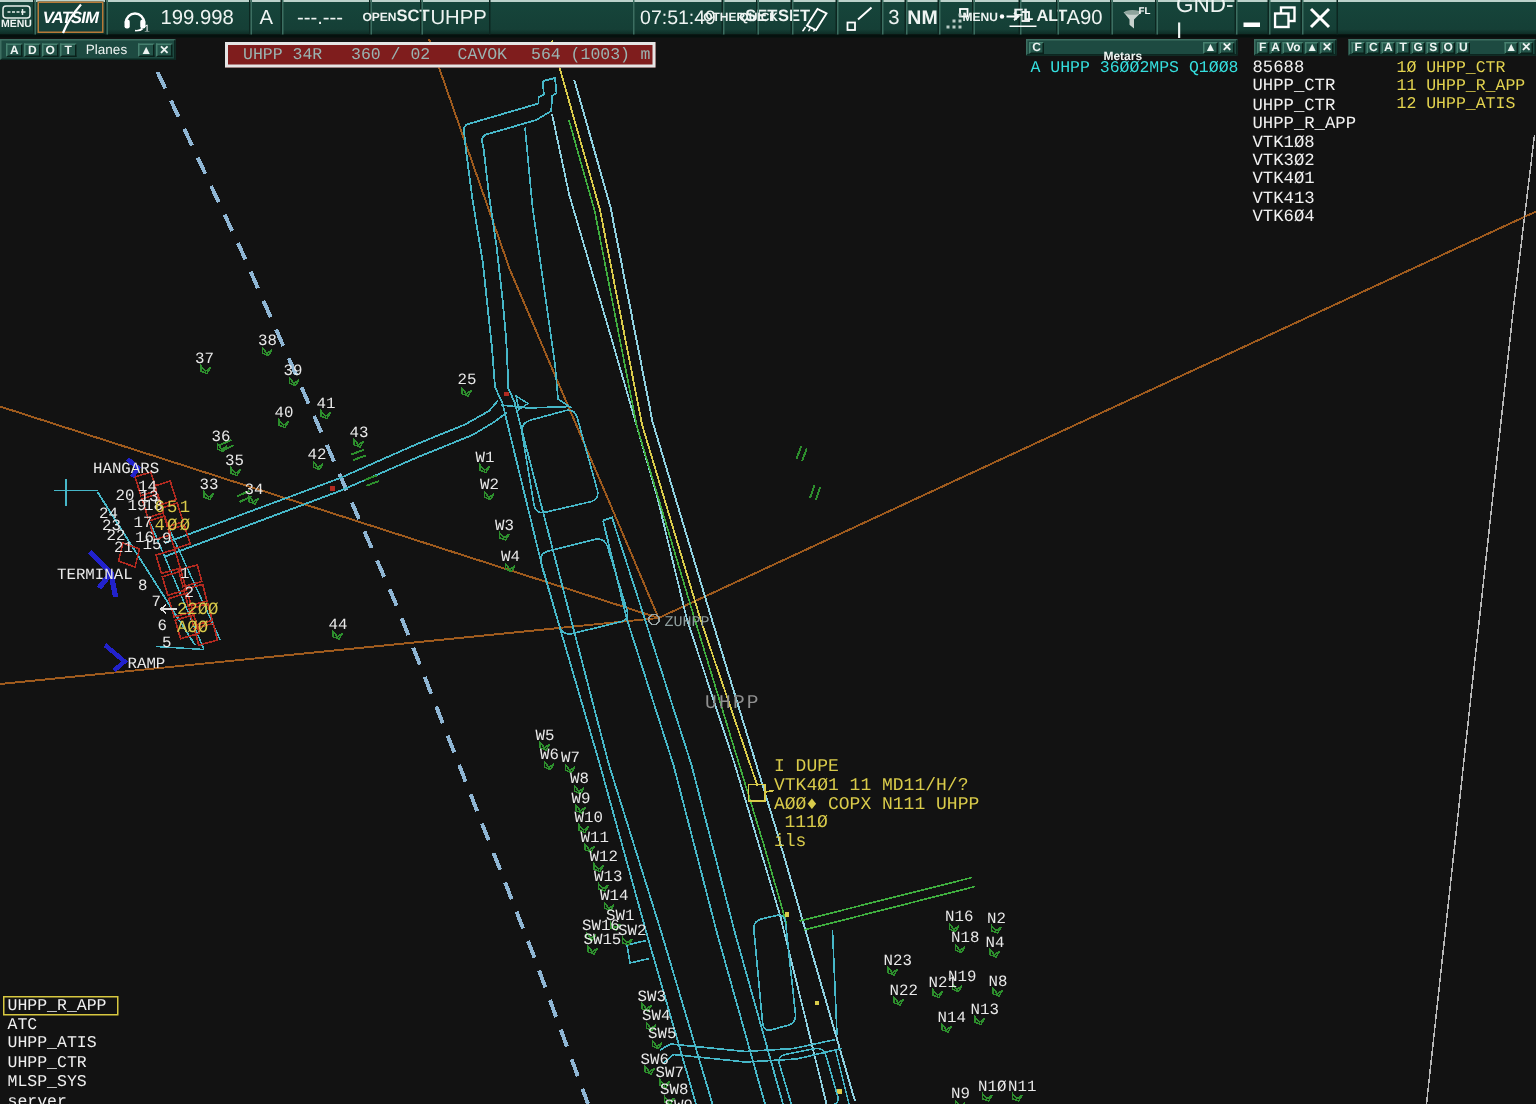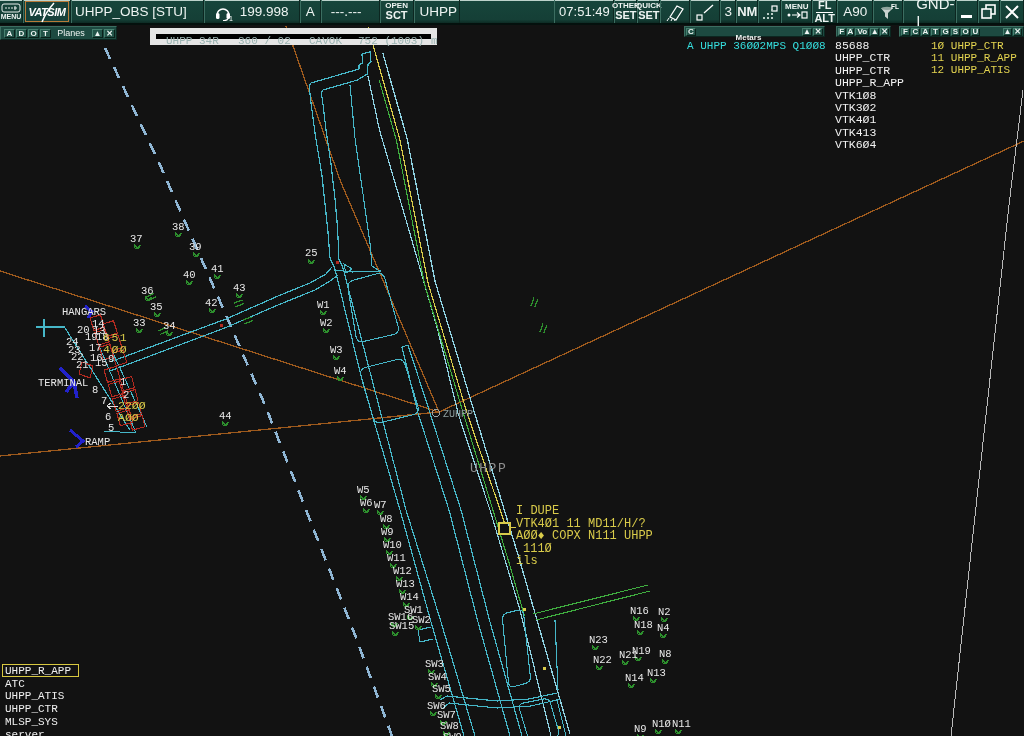--- a/index.html
+++ b/index.html
@@ -1,18 +1,18 @@
 <!DOCTYPE html>
 <html><head><meta charset="utf-8"><style>
 *{margin:0;padding:0;box-sizing:border-box;}
 html,body{width:1024px;height:736px;overflow:hidden;background:#121212;}
 body{font-family:"Liberation Sans",sans-serif;position:relative;}
 .bar{position:absolute;left:0;top:0;width:1024px;height:25px;background:linear-gradient(#bcd2cb 0,#bcd2cb 1.5px,#16453b 1.5px,#153f36 85%,#0d2b24 100%);border-bottom:2px solid #04100d;display:flex;z-index:30;}
 .seg{height:100%;display:flex;align-items:center;justify-content:center;color:#eef4f2;font-size:13.5px;border-left:1px solid #3c6e61;border-right:1px solid #0c2620;position:relative;}
-.stk{display:flex;flex-direction:column;align-items:center;justify-content:flex-start;line-height:1;}
+.stk{display:flex;flex-direction:row;align-items:center;justify-content:flex-start;line-height:1;}
 .stk .s1{font-size:8px;font-weight:bold;}
 .stk .s2{font-size:11px;font-weight:bold;}
 .hdr{position:absolute;height:11px;background:#1d4a41;display:flex;align-items:center;z-index:20;font-size:8px;color:#eef4f2;border:1px solid #3c6e61;border-right-color:#0c2620;border-bottom-color:#0c2620;}
 .hbtn{height:9px;display:flex;align-items:center;justify-content:center;border:1px solid #46806f;border-right-color:#0a211b;border-bottom-color:#0a211b;background:#235449;font-weight:bold;font-size:8px;margin-left:1px;}
 .mono{font-family:"Liberation Mono",monospace;}
 </style></head>
 <body>
 <svg width="1024" height="736" viewBox="0 0 1024 736" shape-rendering="crispEdges" style="position:absolute;left:0;top:0">
     <polyline points="105.0,48.0 160.0,165.0 215.0,290.0 265.0,405.0 310.0,520.0 355.0,635.0 392.0,736.0" fill="none" stroke="#8fb6d4" stroke-width="2.6" stroke-dasharray="12 9"></polyline>
 <polyline points="0.0,271.0 439.0,412.0" fill="none" stroke="#9e5a1d" stroke-width="1.3"></polyline>
@@ -244,21 +244,20 @@
    <div style="font-size:7px;font-weight:bold;letter-spacing:0;color:#eef4f2;">MENU</div>
  </div>
  <div class="seg" style="width:48px;">
    <div style="width:44px;height:21px;border:1px solid #b87a38;background:#17413a;display:flex;align-items:center;justify-content:center;position:relative;">
      <span style="font-size:11px;font-weight:bold;font-style:italic;color:#ffffff;letter-spacing:-0.5px;">VATSIM</span>
      <svg width="44" height="21" style="position:absolute;left:0;top:0;">
           <path d="M28,1 Q20,10 16,20" stroke="#ffffff" stroke-width="1.5" fill="none"></path>
         </svg>
    </div>
  </div>
- <div class="seg" style="width:133px;justify-content:flex-start;padding-left:3px;">UHPP_OBS [STU]</div>
  <div class="seg" style="width:96px;justify-content:flex-start;padding-left:8px;">
    <svg width="20" height="18" style="margin-right:7px;">
         <path d="M4,12 a6,6 0 0 1 12,0" fill="none" stroke="#fff" stroke-width="1.6"></path>
         <rect x="3" y="10" width="3.5" height="6" rx="1.5" fill="#fff"></rect>
         <rect x="13.5" y="10" width="3.5" height="6" rx="1.5" fill="#fff"></rect>
         <path d="M15,16 q-2,2 -5,1.5" stroke="#fff" fill="none" stroke-width="1.2"></path>
         <text x="16" y="18" font-size="7" fill="#fff">1</text>
       </svg>
    199.998</div>
  <div class="seg" style="width:21px;">A</div>
@@ -357,25 +356,25 @@
 <div class="hdr" style="left:0;top:26px;width:117px;height:14px;">
   <div class="hbtn" style="width:11px;margin-left:3px;">A</div>
   <div class="hbtn" style="width:11px;">D</div>
   <div class="hbtn" style="width:11px;">O</div>
   <div class="hbtn" style="width:11px;">T</div>
   <div style="flex:1;text-align:center;font-weight:normal;font-size:9px;">Planes</div>
   <div class="hbtn" style="width:11px;">▲</div>
   <div class="hbtn" style="width:11px;margin-right:1px;">✕</div>
 </div>
 
-<div class="mono" style="position:absolute;left:150px;top:28px;width:287px;height:17px;border:6px solid #e5e5e5;background:#000000;z-index:20;color:#9bb4b2;font-size:11px;line-height:15px;text-align:right;">
+<div class="mono" style="position:absolute;left:150px;top:28px;width:287px;height:17px;border:2px solid #e5e5e5;background:#7f1d1d;z-index:20;color:#9bb4b2;font-size:11px;line-height:15px;text-align:right;">
   <span style="position:absolute;left:10px;">UHPP 34R</span>
   <span style="position:absolute;left:82px;">360 / 02</span>
   <span style="position:absolute;left:153px;">CAVOK</span>
-  <span style="position:absolute;left:202px;">752 (1003)</span>
+  <span style="position:absolute;left:202px;">564 (1003)</span>
   <span style="position:absolute;left:275px;">m</span>
 </div>
 
 <div class="hdr" style="left:684px;top:26px;width:141px;height:11px;">
   <div class="hbtn" style="width:10px;height:8px;">C</div>
   <div style="flex:1;text-align:center;font-weight:bold;font-size:8px;margin-top:12px;">Metars</div>
   <div class="hbtn" style="width:10px;height:8px;">▲</div>
   <div class="hbtn" style="width:10px;height:8px;margin-right:1px;">✕</div>
 </div>
 <div class="hdr" style="left:836px;top:26px;width:55px;height:11px;">

